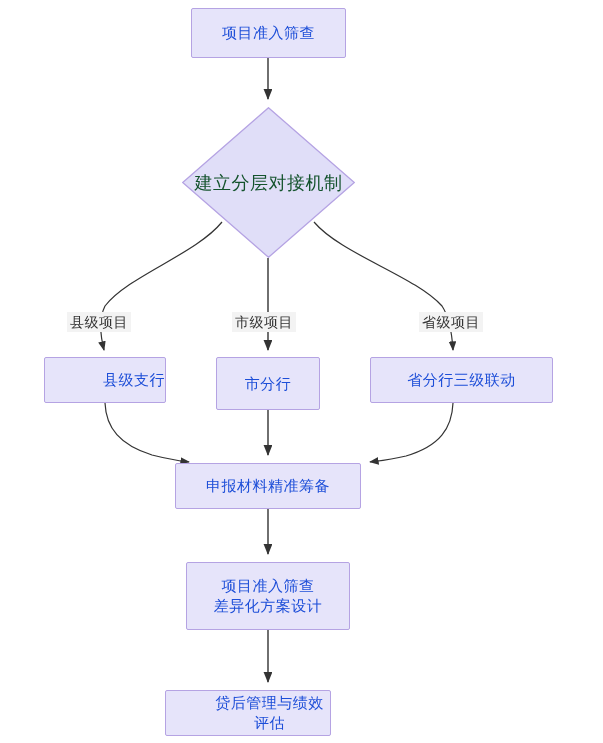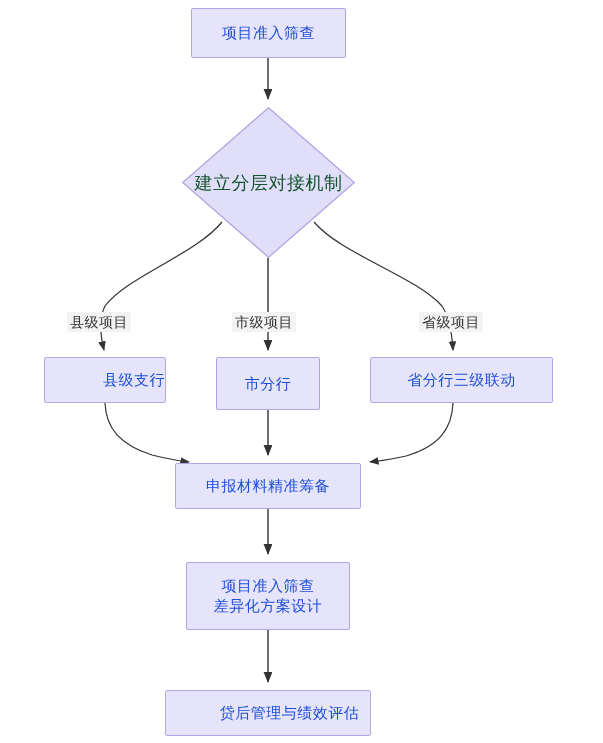--- a/index.html
+++ b/index.html
@@ -135,21 +135,21 @@
 
   <div class="node" style="left:175px; top:463px; width:186px; height:46px;">
     <span>申报材料精准筹备</span>
   </div>
 
   <div class="node" style="left:186px; top:562px; width:164px; height:68px;">
     <span>项目准入筛查
 差异化方案设计</span>
   </div>
 
-  <div class="node" style="left:165px; top:690px; width:206px; height:46px;padding-left:43px;">
+  <div class="node" style="left:165px; top:690px; width:166px; height:46px;padding-left:43px;">
     <span>贷后管理与绩效评估</span>
   </div>
 
   <div class="edge-label" style="left:67px; top:312px;">
     <span>县级项目</span>
   </div>
   <div class="edge-label" style="left:232px; top:312px;">
     <span>市级项目</span>
   </div>
   <div class="edge-label" style="left:419px; top:312px;">

